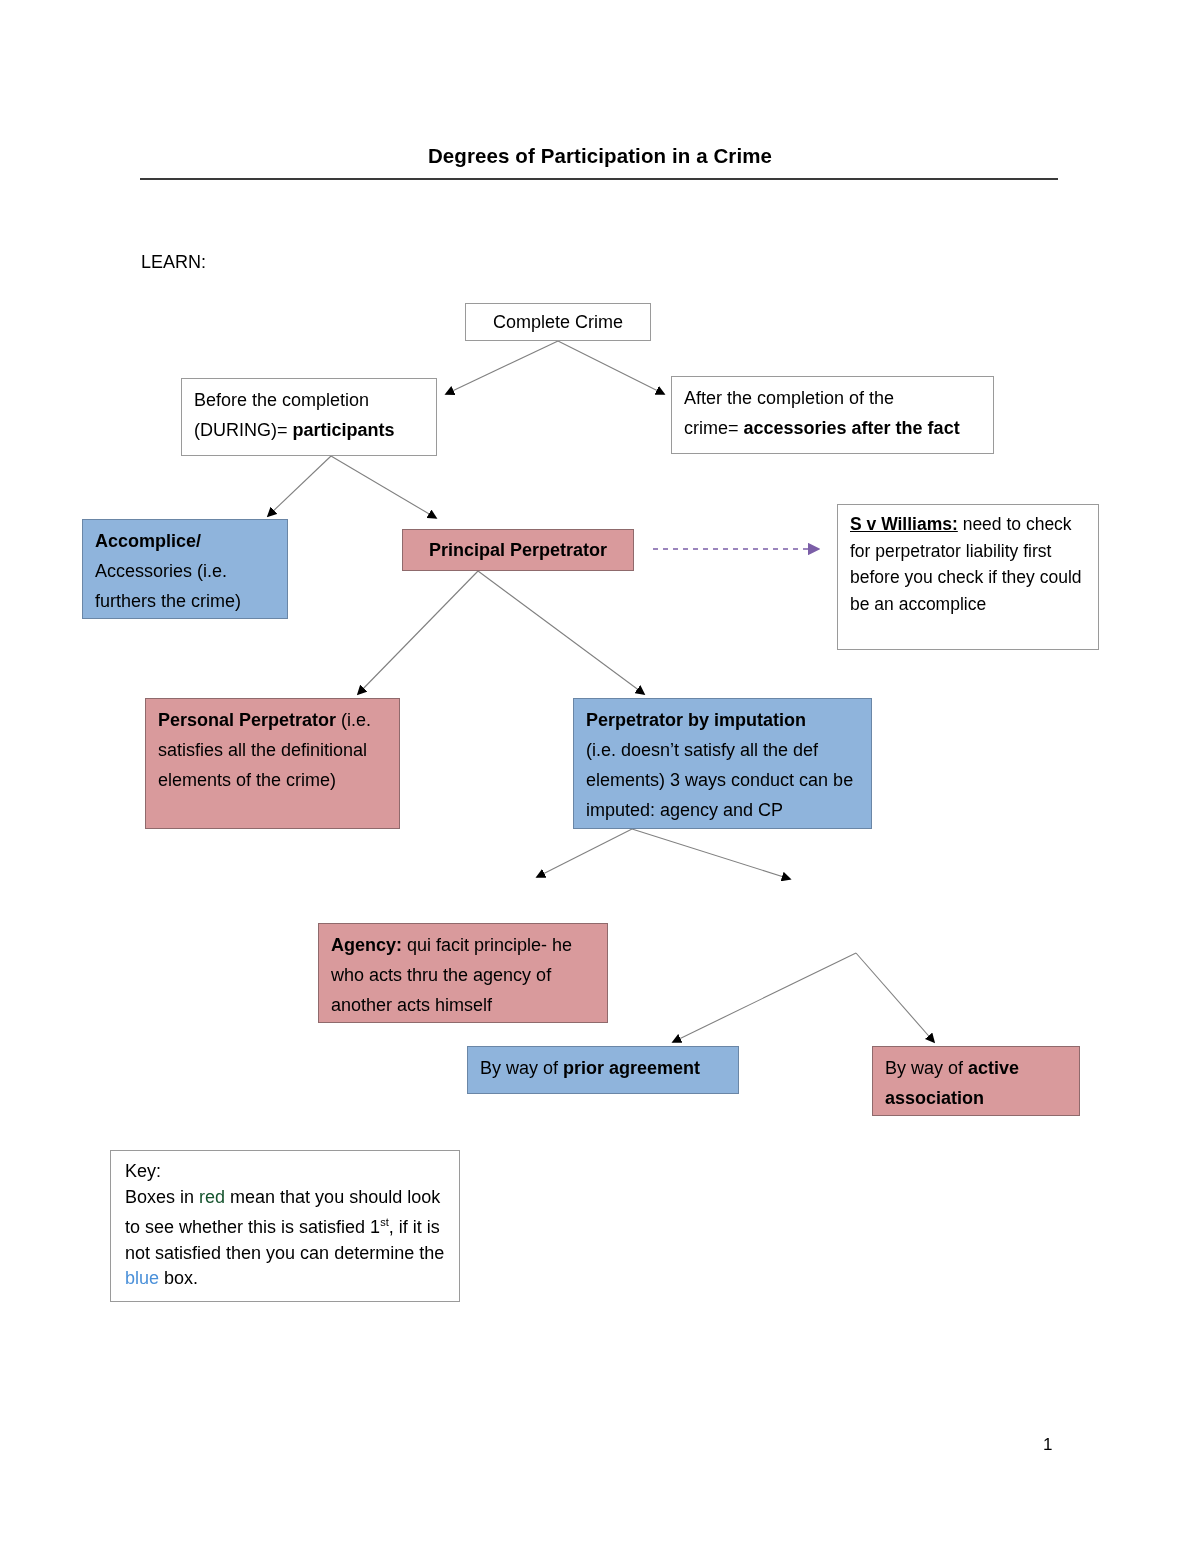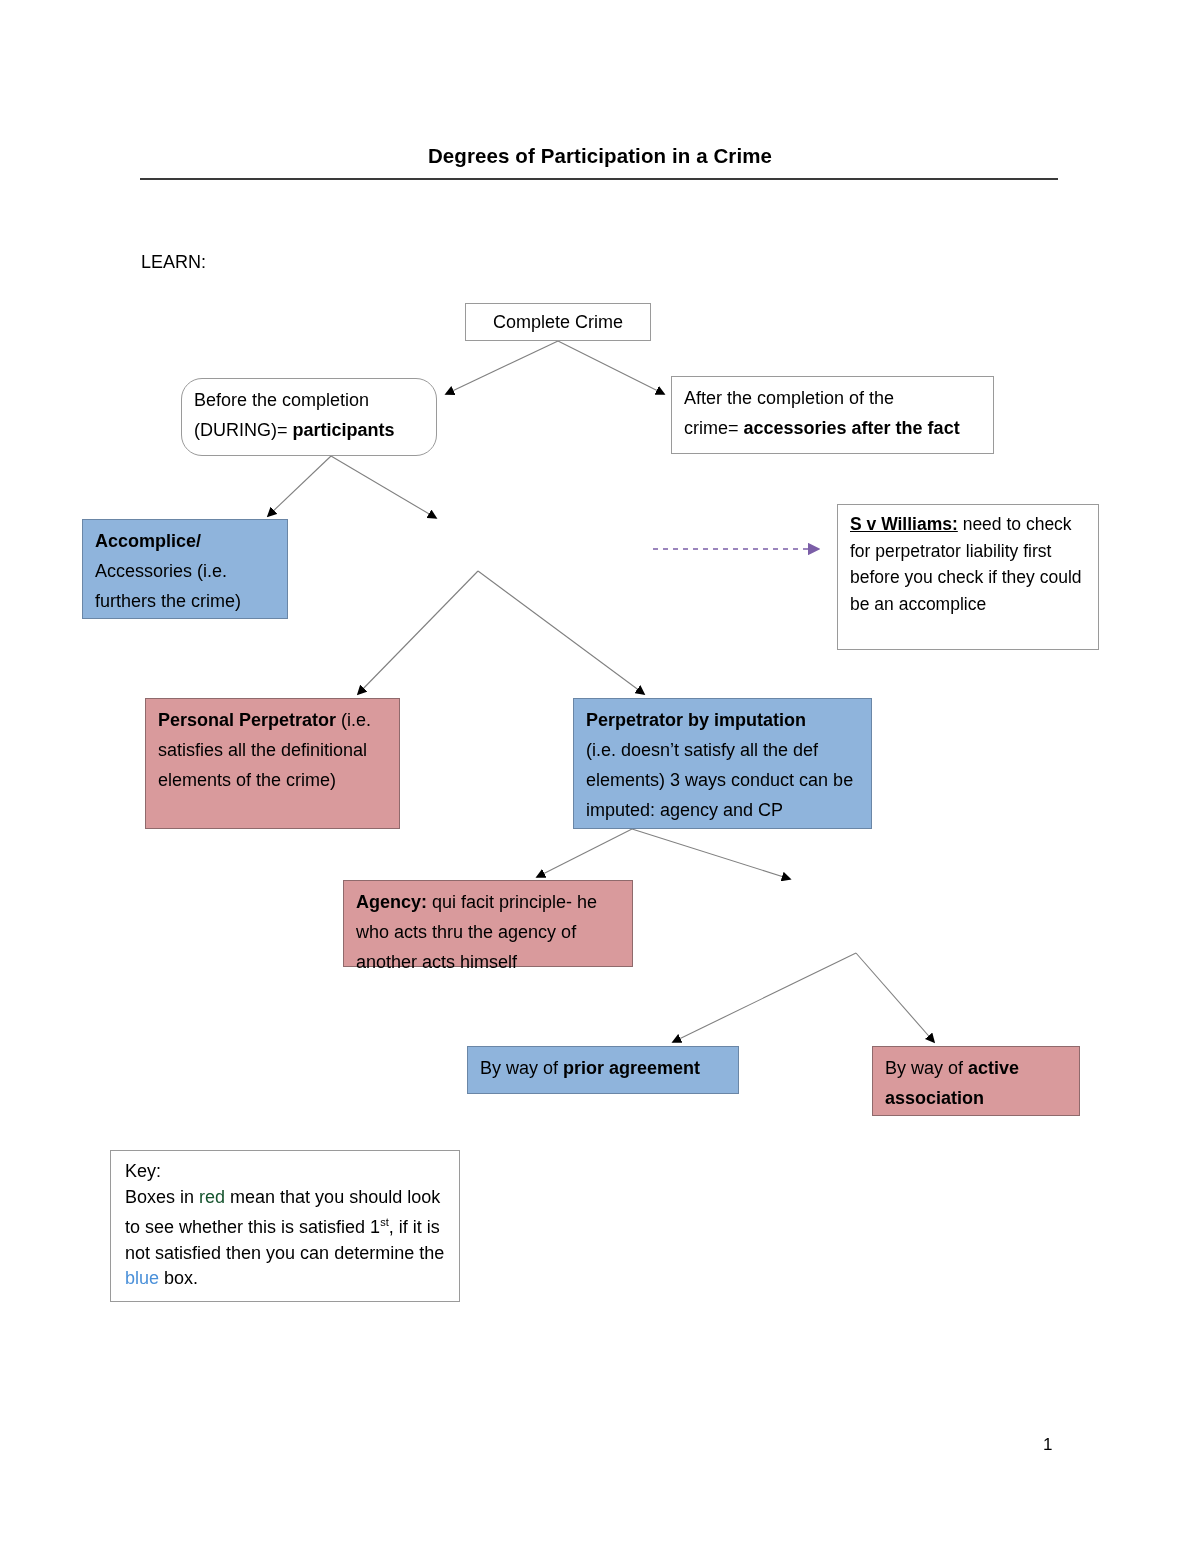--- a/index.html
+++ b/index.html
@@ -70,28 +70,28 @@
   .center-txt {
     display: flex;
     align-items: center;
     justify-content: center;
     padding: 0;
     text-align: right;
   }
 
   
   #box-complete-crime { left: 465px; top: 303px; width: 186px;  height: 38px; }
-  #box-before         { left: 181px; top: 378px; width: 256px;  height: 78px; border-radius: 21px; }
+  #box-before         { left: 181px; top: 378px; width: 256px;  height: 78px; }
   #box-after          { left: 671px; top: 376px; width: 323px;  height: 78px; }
   #box-accomplice     { left: 82px;  top: 519px; width: 206px;  height: 100px; }
   #box-principal      { left: 402px; top: 529px; width: 232px;  height: 42px; }
   #box-williams       { left: 837px; top: 504px; width: 262px;  height: 146px; line-height: 26.5px; font-size:17.5px; }
   #box-personal       { left: 145px; top: 698px; width: 255px;  height: 131px; }
   #box-imputation     { left: 573px; top: 698px; width: 299px;  height: 131px; }
-  #box-agency         { left: 318px; top: 880px; width: 290px;  height: 87px; margin-left: 25px; }
+  #box-agency         { left: 318px; top: 923px; width: 290px;  height: 100px; }
   #box-common         { left: 755px; top: 883px; width: 249px;  height: 70px; }
   #box-prior          { left: 467px; top: 1046px; width: 272px; height: 48px; }
   #box-active         { left: 872px; top: 1046px; width: 208px; height: 70px; }
 
   
   #box-key {
     position: absolute;
     left: 110px;
     top: 1150px;
     width: 350px;
@@ -183,20 +183,23 @@
     <div><b>Accomplice/</b></div>
     <div>Accessories (i.e.</div>
     <div>furthers the crime)</div>
   </div>
 
   <div class="fbox plain" id="box-after">
     <div>After the completion of the</div>
     <div><span>crime= </span><b>accessories after the fact</b></div>
   </div>
 
+  <div class="fbox red center-txt" id="box-principal">
+    <b>Principal Perpetrator</b>
+  </div>
 
   <div class="fbox plain" id="box-williams">
     <span class="case-name">S v Williams:</span><span> need to check for perpetrator liability first before you check if they could be an accomplice</span>
   </div>
 
   <div class="fbox red" id="box-personal">
     <b>Personal Perpetrator</b><span> (i.e. satisfies all the definitional elements of the crime)</span>
   </div>
 
   <div class="fbox blue" id="box-imputation">

